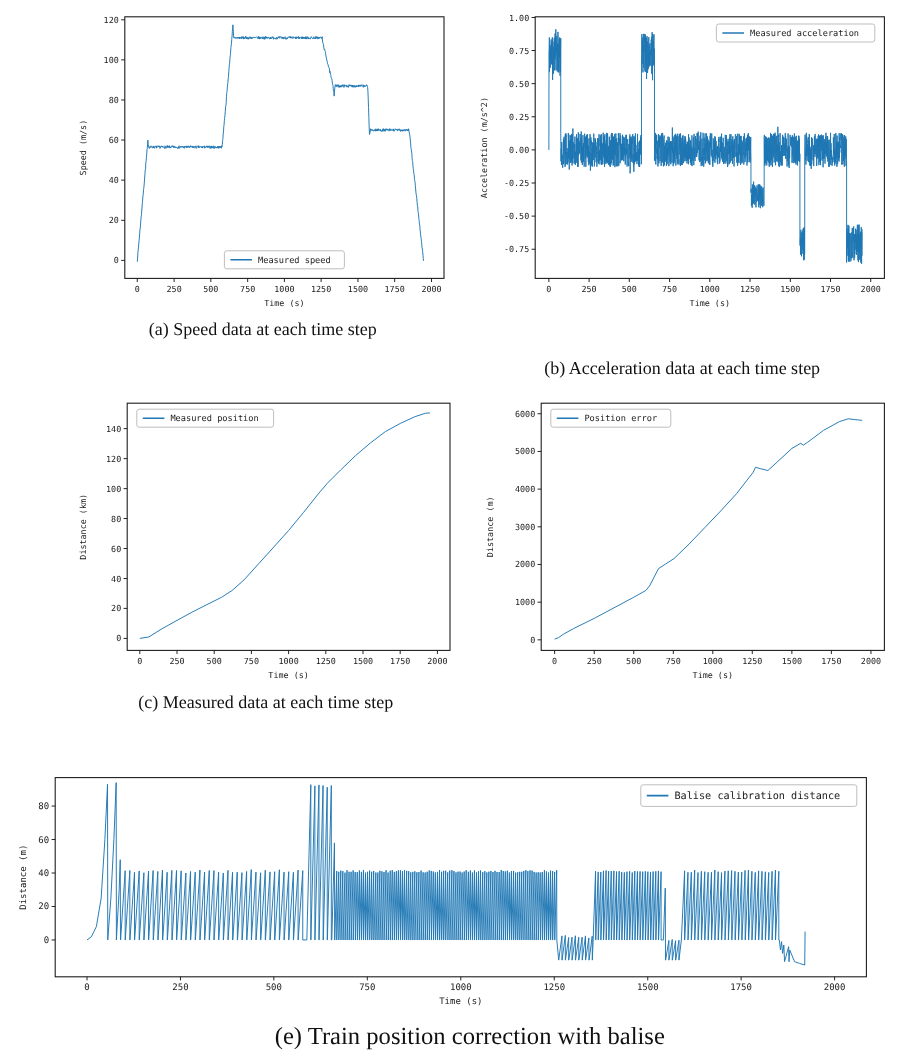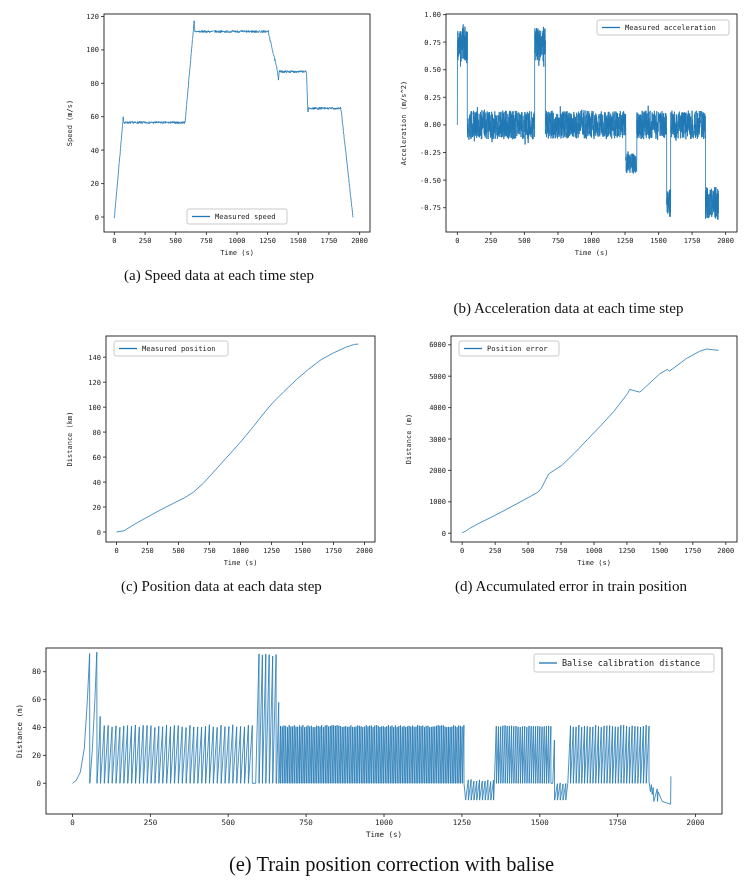--- a/index.html
+++ b/index.html
@@ -221,17 +221,16 @@
       <text x="29" y="36.2" text-anchor="end" font-size="7.5">80</text>
       <text x="372" y="199" text-anchor="middle" font-size="7.5">Time (s)</text>
       <text transform="translate(10,93) rotate(-90)" text-anchor="middle" font-size="7.5">Distance (m)</text>
       <rect x="522.0" y="16" width="180" height="18" rx="2" fill="#ffffff" fill-opacity="0.9" stroke="#bbbbbb" stroke-width="0.8"></rect>
       <line x1="527" y1="25" x2="545" y2="25" stroke="#1f77b4" stroke-width="1.3"></line>
       <text x="550" y="27.6" font-size="8.5">Balise calibration distance</text>
     </svg>
 
   <div class="caption" style="left:58px;top:266px;width:322px;">(a) Speed data at each time step</div>
   <div class="caption" style="left:390px;top:266px;width:357px;margin-top:33px;">(b) Acceleration data at each time step</div>
-  <div class="caption" style="left:58px;top:577px;width:327px;">(c) Position data at each data step</div>
-  <div class="caption" style="left:395px;top:577px;width:352px;">(d) Accumulated error in train position</div>
+  <div class="caption" style="left:58px;top:577px;width:327px;">(c) Measured data at each time step</div>
   <div class="caption big" style="left:0px;top:852px;width:749px;margin-left:17px;">(e) Train position correction with balise</div>
 
 </div>
 
 </body></html>

